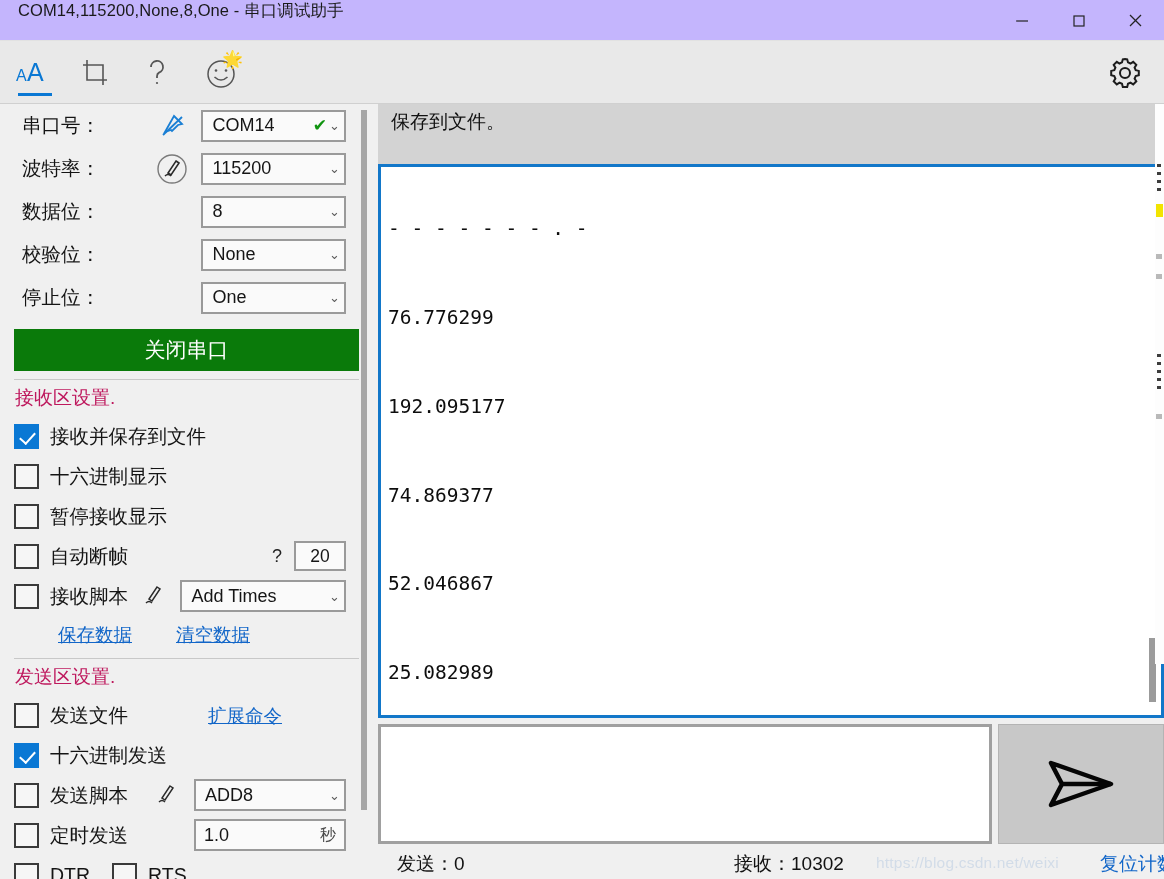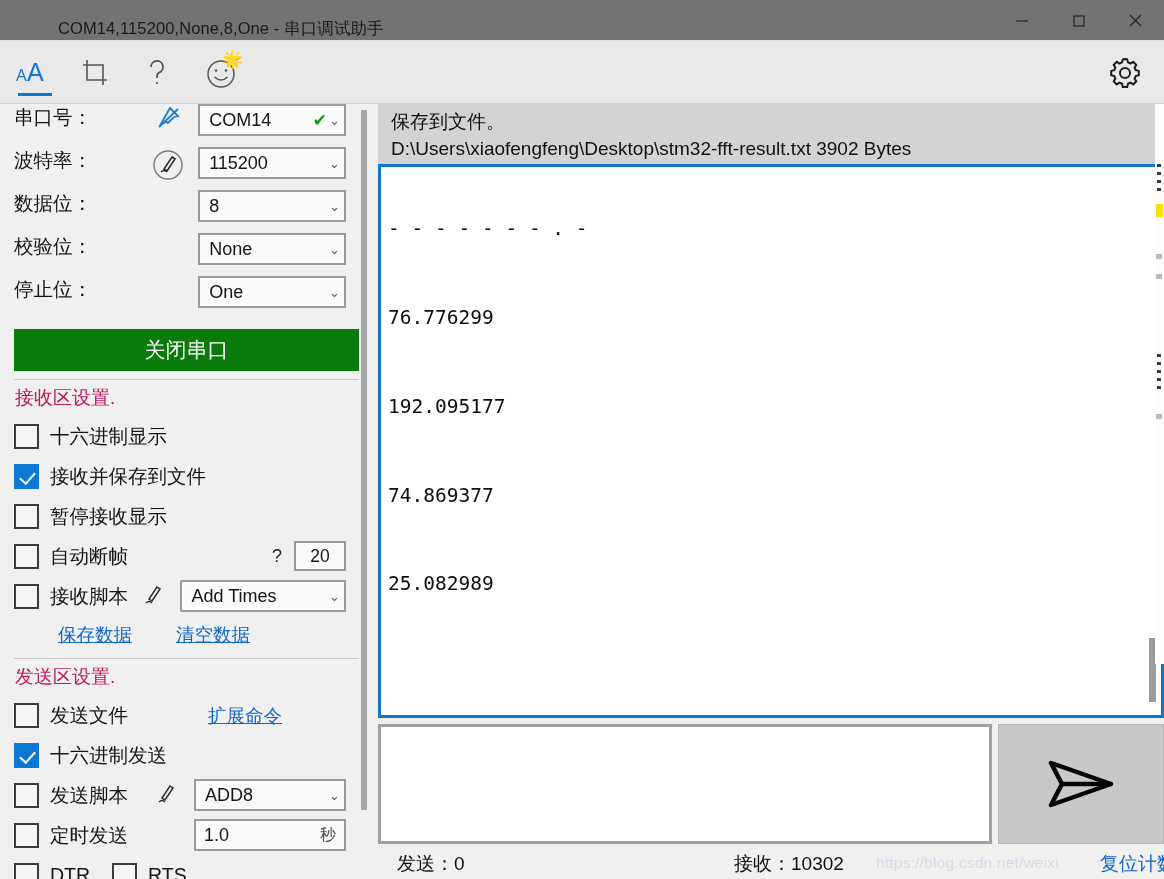--- a/index.html
+++ b/index.html
@@ -7,22 +7,22 @@
     width: 1164px; height: 879px;
     background: #ffffff;
     font-family: "Liberation Sans", "DejaVu Sans", sans-serif;
     overflow: hidden;
   }
   #app { position: relative; width: 1164px; height: 879px; background: #f0f0f0; }
 
   
   .titlebar {
     position: absolute; left: 0; top: 0; width: 1164px; height: 41px;
-    background: #737373; border-bottom: 1px solid #e2e2e2;
-    display: flex; align-items: flex-end; padding-left: 40px;
+    background: #c4b5fd; border-bottom: 1px solid #e2e2e2;
+    display: flex; align-items: flex-start;
   }
   .title-text {
     margin-left: 18px; font-size: 16.5px; color: #1a1a1a;
     white-space: nowrap; letter-spacing: .1px;
   }
   .win-btns { position: absolute; right: 0; top: 0; height: 41px; display: flex; }
   .win-btn {
     width: 57px; height: 41px; display: flex; align-items: center; justify-content: center;
     color: #232323;
   }
@@ -42,21 +42,21 @@
   .tb-gear { right: 10px; width: 58px; }
   .sun-badge { position: absolute; right: 6px; top: 10px; font-size: 17px; line-height: 1; }
 
   
   .sidebar {
     position: absolute; left: 0; top: 104px; width: 369px; height: 775px;
     background: #f0f0f0; overflow: hidden;
   }
   .sb-inner { position: relative; width: 360px; padding: 0 14px; }
 
-  .row { display: flex; align-items: flex-start; height: 43px; }
+  .row { display: flex; align-items: center; height: 43px; margin-left: 8px; }
   .row-label { font-size: 19.5px; color: #141414; width: 128px; white-space: nowrap; }
   .icon-slot { width: 62px; display: flex; align-items: center; justify-content: center; }
 
   .combo {
     width: 152px; height: 32px; background: #fafafa;
     border: 2px solid #9a9a9a; display: flex; align-items: center;
     padding: 0 4px 0 9px; font-size: 18px; color: #151515; position: relative;
   }
   .combo .cval { flex: 1; white-space: nowrap; overflow: hidden; }
   .combo .chev { color: #5b5b5b; font-size: 13px; margin-left: 2px; }
@@ -288,26 +288,26 @@
           <span class="chev">⌄</span>
         </div>
       </div>
 
       <div class="bigbtn">关闭串口</div>
       <div class="hr"></div>
 
       <div class="sect-title">接收区设置.</div>
 
       <div class="cbrow">
-        <div class="cbox"></div>
-        <div class="cblabel">十六进制显示</div>
-      </div>
-      <div class="cbrow">
         <div class="cbox on"></div>
         <div class="cblabel">接收并保存到文件</div>
+      </div>
+      <div class="cbrow">
+        <div class="cbox"></div>
+        <div class="cblabel">十六进制显示</div>
       </div>
       <div class="cbrow">
         <div class="cbox"></div>
         <div class="cblabel">暂停接收显示</div>
       </div>
 
       <div class="cbrow">
         <div class="cbox"></div>
         <div class="cblabel">自动断帧</div>
         <div class="q-mark">?</div>
@@ -383,29 +383,29 @@
   </div>
 
   <div class="sb-scroll">
     <div class="thumb"></div>
   </div>
 
   <div class="main">
 
     <div class="recv-head">
       <div class="l1">保存到文件。</div>
-      <div class="l2">D:\Users\xiaofengfeng\Desktop\stm32-fft-result.txt   3902 Bytes</div>
     </div>
 
     <div class="recv-box">
       <div class="recv-inner">
         <div>- - - - - - - . -</div>
         <div>76.776299</div>
         <div>192.095177</div>
         <div>74.869377</div>
+        <div>52.046867</div>
         <div>25.082989</div>
         
         
         
         
         
         
         
         
         

